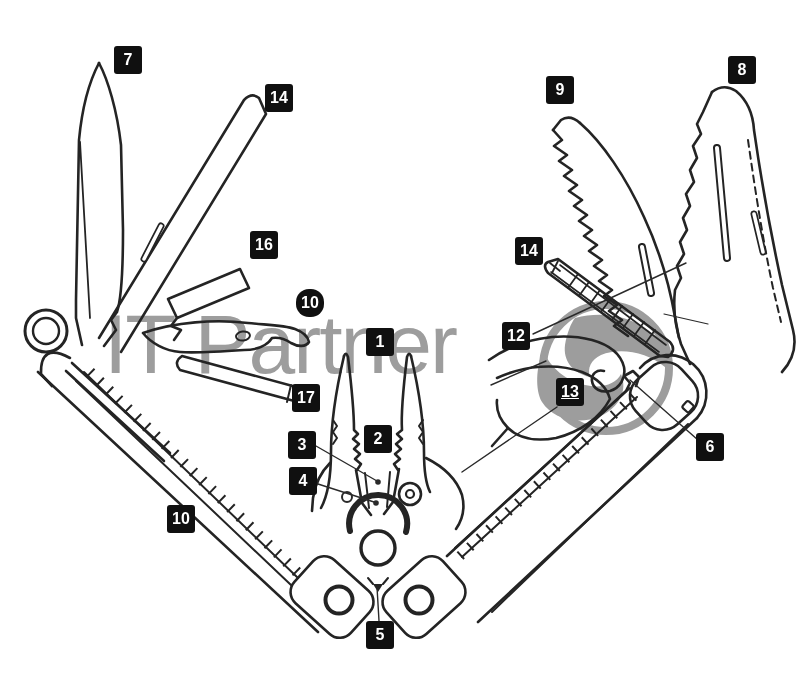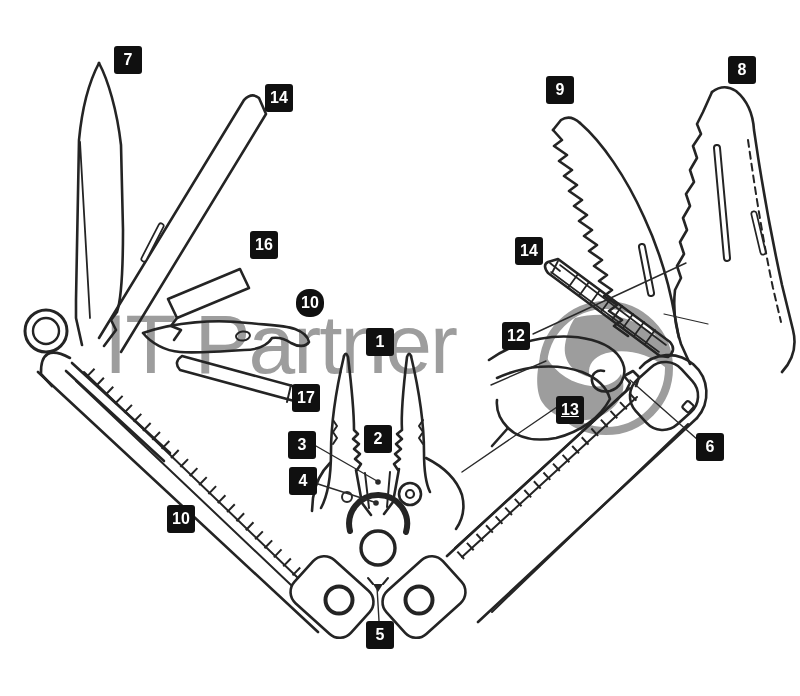--- a/index.html
+++ b/index.html
@@ -173,19 +173,19 @@
   <div class="callout" style="left:288px;top:431px;">3</div>
   <div class="callout" style="left:289px;top:467px;">4</div>
   <div class="callout" style="left:366px;top:621px;">5</div>
   <div class="callout" style="left:696px;top:433px;">6</div>
   <div class="callout" style="left:114px;top:46px;">7</div>
   <div class="callout" style="left:728px;top:56px;">8</div>
   <div class="callout" style="left:546px;top:76px;">9</div>
   <div class="callout" style="left:296px;top:289px;border-radius:13px;">10</div>
   <div class="callout" style="left:167px;top:505px;">10</div>
   <div class="callout" style="left:502px;top:322px;">12</div>
-  <div class="callout" style="left:556px;top:396px;text-decoration:underline;">13</div>
+  <div class="callout" style="left:556px;top:378px;text-decoration:underline;">13</div>
   <div class="callout" style="left:265px;top:84px;text-align:right;">14</div>
   <div class="callout" style="left:515px;top:237px;">14</div>
   <div class="callout" style="left:250px;top:231px;">16</div>
   <div class="callout" style="left:292px;top:362px;margin-top:22px;">17</div>
 
 </div>
 
 </body></html>

